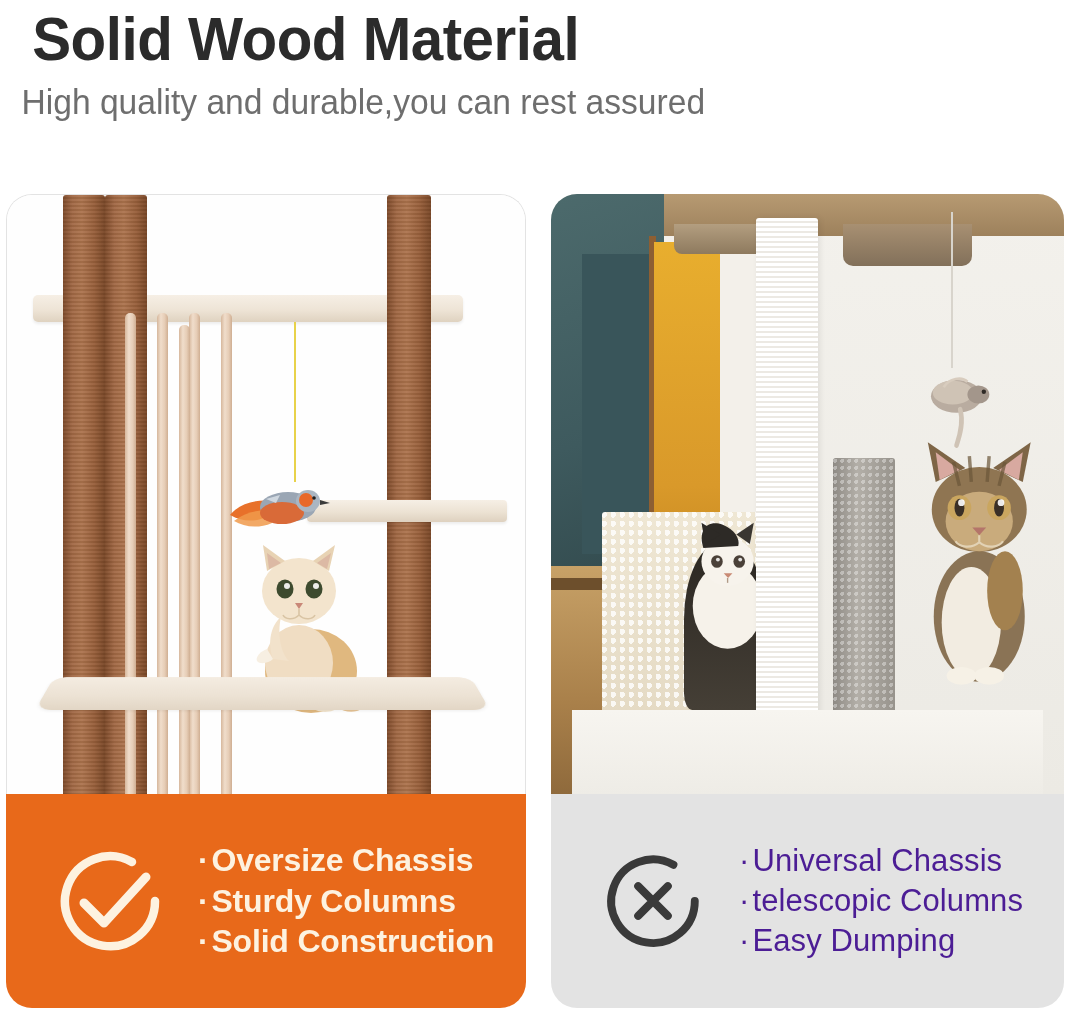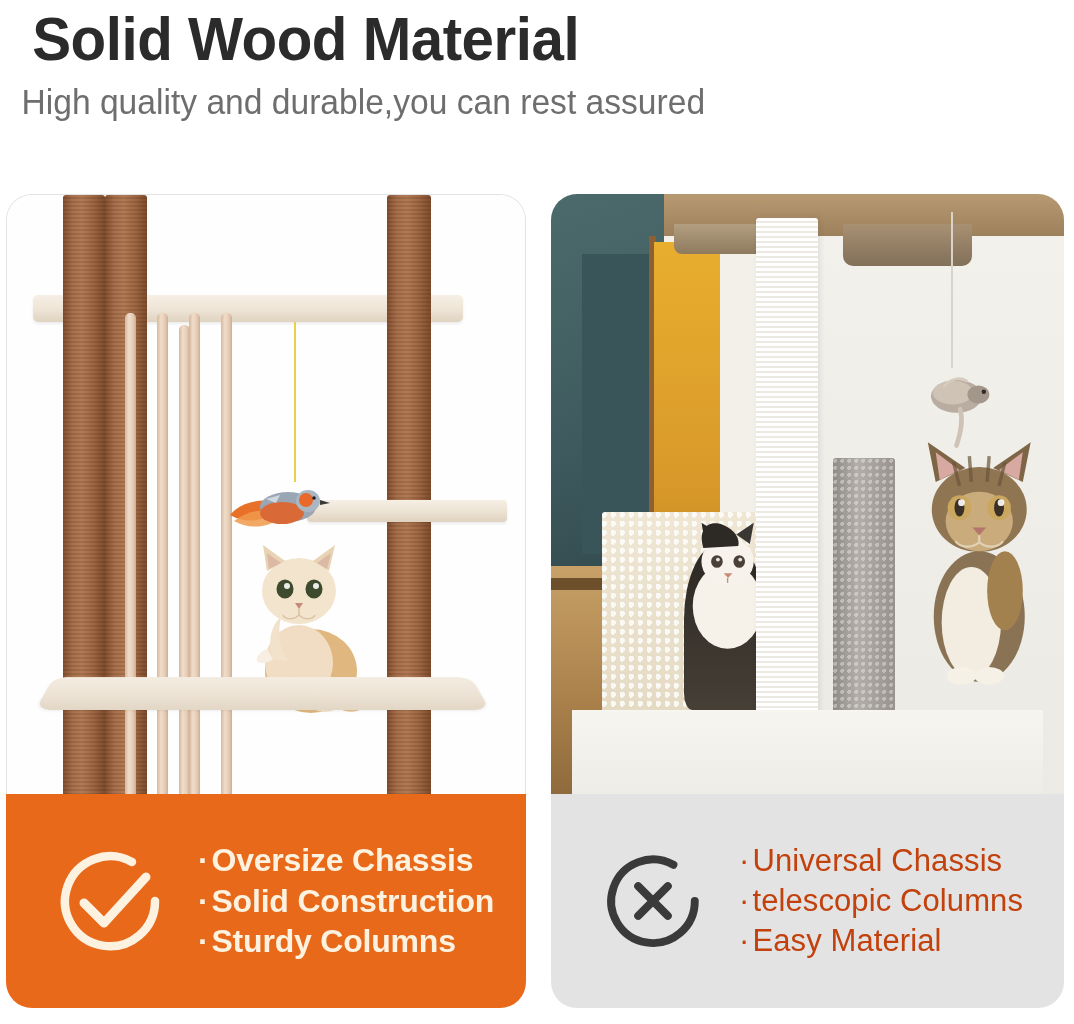--- a/index.html
+++ b/index.html
@@ -91,21 +91,21 @@
     white-space:nowrap;
     line-height:1.28;
   }
   .panel.good .li{
     color:#fdf2e0;
     font-size:32px;
     font-weight:bold;
     letter-spacing:-0.2px;
   }
   .panel.bad .li{
-    color:#c2410c;
+    color:#4c1d95;
     font-size:31px;
     font-weight:normal;
     letter-spacing:0.1px;
   }
   .dot{margin-right:3px;}
 
   
   .scene{position:absolute;inset:0;background:#fefefe;}
   .base{
     position:absolute;
@@ -286,22 +286,22 @@
       </div>
     </div>
 
     <div class="panel good">
       <svg class="panel-icon" width="112" height="112" viewBox="0 0 112 112">
         <path d="M78 17 A45 45 0 1 0 101 56" fill="none" stroke="#fdf2e0" stroke-width="8.5" stroke-linecap="round"></path>
         <path d="M30 58 L50 78 L92 32" fill="none" stroke="#fdf2e0" stroke-width="9" stroke-linecap="round" stroke-linejoin="round"></path>
       </svg>
       <div class="panel-list">
         <div class="li"><span class="dot">·</span><span>Oversize Chassis</span></div>
+        <div class="li"><span class="dot">·</span><span>Sturdy Columns</span></div>
         <div class="li"><span class="dot">·</span><span>Solid Construction</span></div>
-        <div class="li"><span class="dot">·</span><span>Sturdy Columns</span></div>
       </div>
     </div>
   </div>
 
   <div class="card right">
 
     <div class="photo">
       <div class="room">
         <div class="wall-right"></div>
         <div class="wall-left"></div>
@@ -372,18 +372,18 @@
     </div>
 
     <div class="panel bad">
       <svg class="panel-icon" width="104" height="104" viewBox="0 0 112 112">
         <path d="M78 17 A45 45 0 1 0 101 56" fill="none" stroke="#3a3a3a" stroke-width="8.5" stroke-linecap="round"></path>
         <path d="M40 40 L72 72 M72 40 L40 72" fill="none" stroke="#3a3a3a" stroke-width="8.5" stroke-linecap="round"></path>
       </svg>
       <div class="panel-list">
         <div class="li"><span class="dot">·</span><span>Universal Chassis</span></div>
         <div class="li"><span class="dot">·</span><span>telescopic Columns</span></div>
-        <div class="li"><span class="dot">·</span><span>Easy Material</span></div>
+        <div class="li"><span class="dot">·</span><span>Easy Dumping</span></div>
       </div>
     </div>
   </div>
 
 </div>
 
 </body></html>

